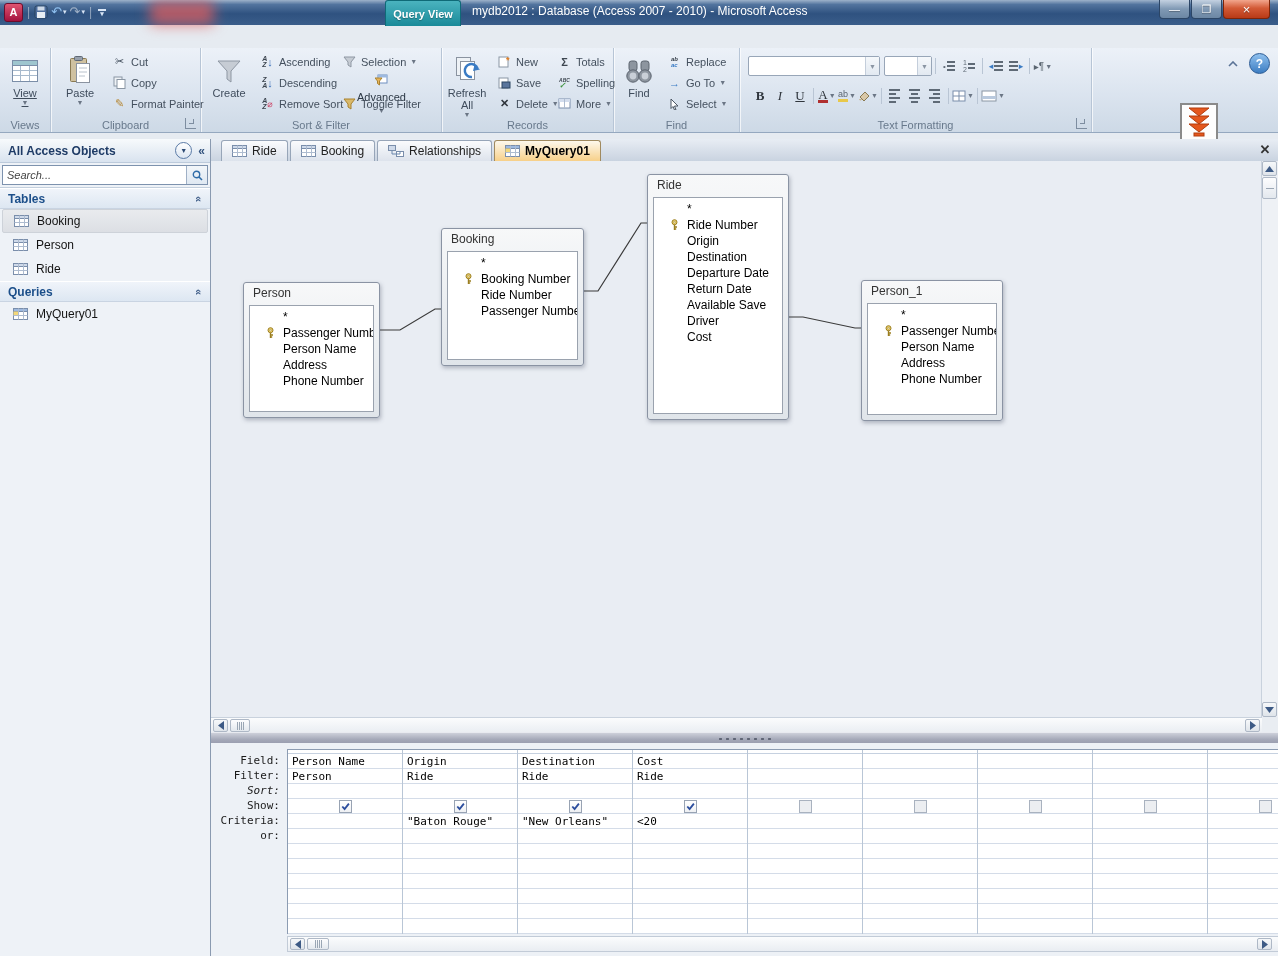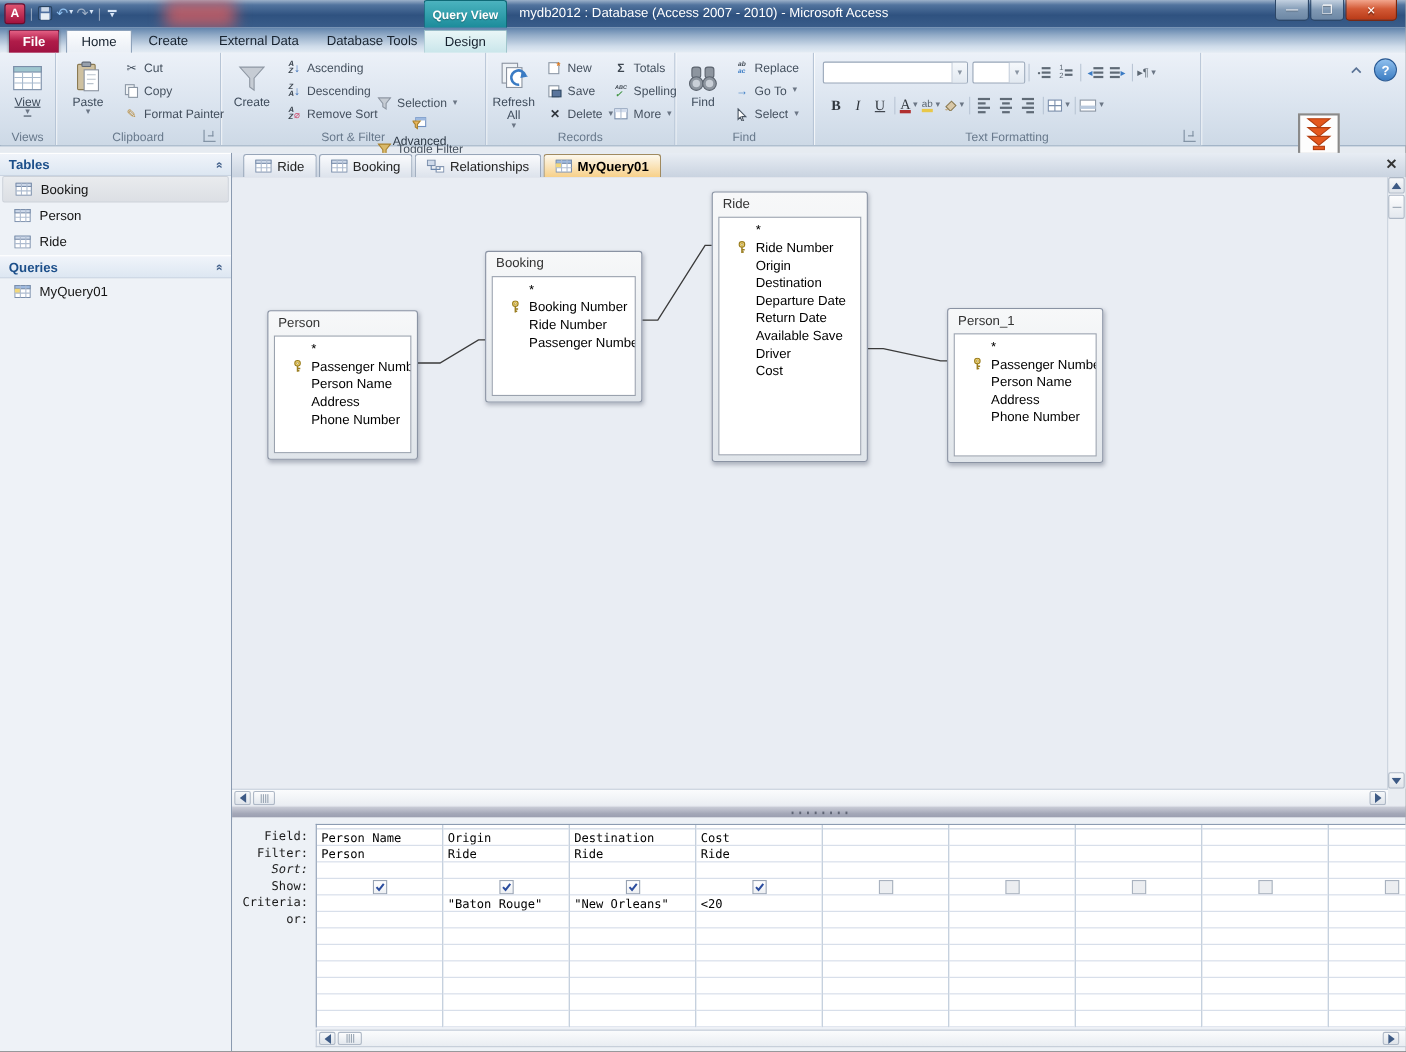--- a/index.html
+++ b/index.html
@@ -179,28 +179,20 @@
     <div id="redact-blur"></div>
     <div id="qt-header">Query View</div>
     <div id="win-title">mydb2012 : Database (Access 2007 - 2010)  -  Microsoft Access</div>
     <div id="win-btns">
       <div class="wbtn min">—</div>
       <div class="wbtn res">❐</div>
       <div class="wbtn close">×</div>
     </div>
   </div>
 
-  <div id="tabrow">
-    <div id="filetab">File</div>
-    <div class="rtab active" style="left:60px;">Home</div>
-    <div class="rtab" style="left:122px;">Create</div>
-    <div class="rtab" style="left:186px;">External Data</div>
-    <div class="rtab" style="left:284px;">Database Tools</div>
-    <div class="rtab ctx" style="left:385px;width:48px;text-align:center;">Design</div>
-  </div>
 
   <div id="ribbon">
 
     <div class="rgroup" style="left:0;width:50px;">
       <div class="bigbtn" style="left:3px;width:44px;text-decoration:underline;">
         <span class="bicon">
           <svg width="30" height="27" viewBox="0 0 30 27">
               <rect x="2.5" y="2.5" width="25" height="21" fill="#fff" stroke="#7b8ea8"></rect>
               <rect x="2.5" y="2.5" width="25" height="5" fill="#9fc6cf" stroke="#7b8ea8"></rect>
               <g stroke="#a8bacd">
@@ -291,21 +283,21 @@
             <span class="sic">
               <span class="azstack">
                 <i>A</i>
                 <i>Z</i>
               </span>
               <span style="color:#c46;font-size:9px;">⌀</span>
             </span>
             <span>Remove Sort</span>
           </div>
       </div>
-      <div class="scol" style="left:138px;margin-top:32px;">
+      <div class="scol" style="left:138px;">
         <div class="sbtn">
             <span class="sic">
               <svg width="13" height="12">
                 <polygon points="1,1 12,1 8,6 8,11 5,9 5,6" fill="#c6ccd4" stroke="#8e97a3"></polygon>
               </svg>
             </span>
             <span>Selection</span>
             <span class="dd">▼</span>
           </div>
         <div class="sbtn" style="font-weight:normal;color:#2c3845;flex-direction:column;">
@@ -570,20 +562,36 @@
             <polygon points="5,2 25,2 15,10"></polygon>
             <polygon points="5,10 25,10 15,18"></polygon>
             <polygon points="5,18 25,18 15,26"></polygon>
             <rect x="10" y="27" width="10" height="3"></rect>
           </g>
         </svg>
     </div>
   </div>
 
   <div id="navpane">
+    <div id="nav-header">
+      <span class="ttl">All Access Objects</span>
+      <span class="circle-dd">▼</span>
+      <span class="chev-left">«</span>
+    </div>
+    <div id="nav-search">
+      <div id="search-box">
+        <span class="ph">Search...</span>
+        <span id="search-go">
+          <svg width="11" height="11" viewBox="0 0 11 11">
+              <circle cx="4.5" cy="4.5" r="3.2" fill="none" stroke="#2f6ca8" stroke-width="1.4"></circle>
+              <line x1="7" y1="7" x2="10" y2="10" stroke="#2f6ca8" stroke-width="1.6"></line>
+            </svg>
+        </span>
+      </div>
+    </div>
     <div id="nav-sections">
         <div class="navsec">
           <span class="lbl">Tables</span>
           <span class="chev-up">«</span>
         </div>
         <div class="navitem selected">
           <svg width="15" height="12" viewBox="0 0 15 12">
             <rect x="0.5" y="0.5" width="14" height="11" fill="#fff" stroke="#7a8eab"></rect>
             <rect x="0.5" y="0.5" width="14" height="3" fill="#cfdaea" stroke="#7a8eab"></rect>
             <line x1="5.5" y1="0.5" x2="5.5" y2="11.5" stroke="#aebcd0"></line>

